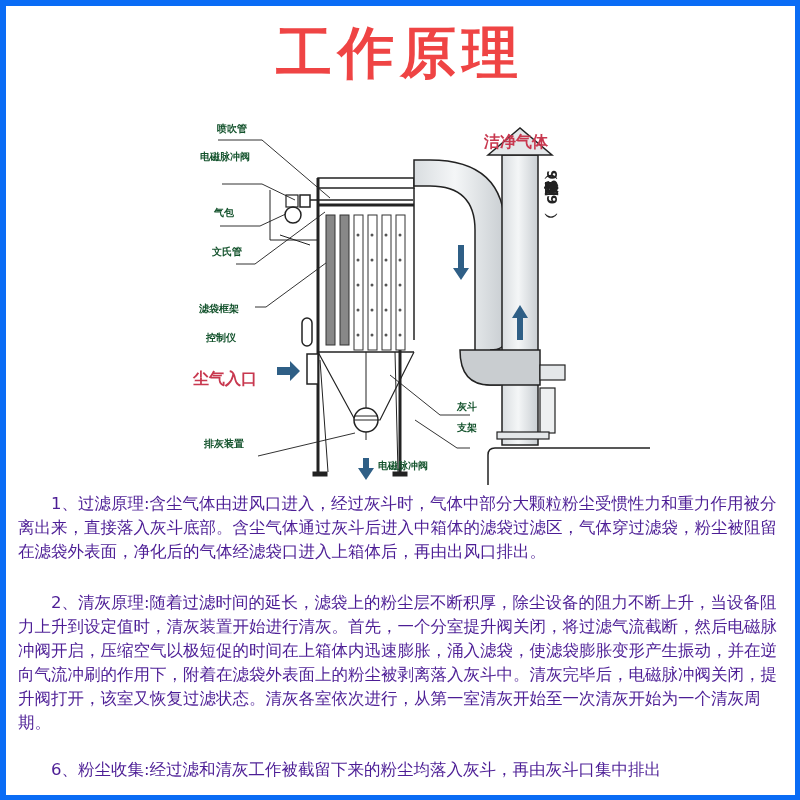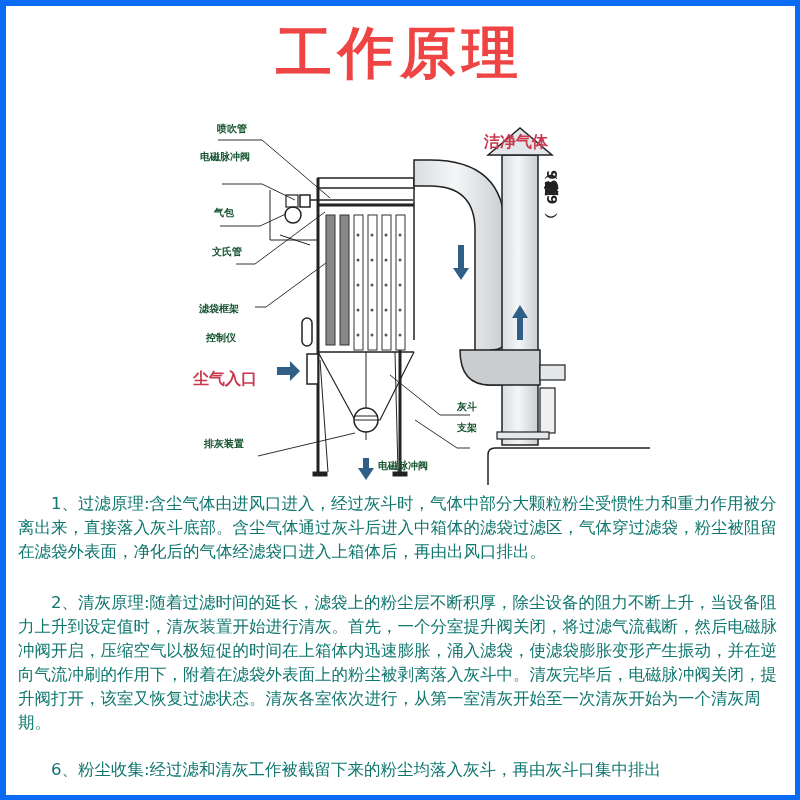--- a/index.html
+++ b/index.html
@@ -3,21 +3,21 @@
 <meta charset="utf-8">
 <style>
   html, body { margin: 0; padding: 0; }
   body { width: 800px; height: 800px; overflow: hidden; background: #fff; position: relative; font-family: "DejaVu Sans", sans-serif; }
   .frame { position: absolute; left: 0; top: 0; width: 800px; height: 800px; box-sizing: border-box; border-left: 6px solid #0a6cf5; border-top: 6px solid #0a6cf5; border-right: 5px solid #0a6cf5; border-bottom: 5px solid #0a6cf5; pointer-events: none; }
   .title { position: absolute; left: 0; width: 800px; top: 18px; text-align: center; font-size: 56px; font-weight: bold; color: #ef4444; letter-spacing: 6px; line-height: 70px; }
   .diagram { position: absolute; left: 0; top: 95px; width: 800px; height: 390px; }
   .lbl { position: absolute; font-size: 10px; font-weight: bold; color: #14532d; white-space: nowrap; }
   .lbl-red { color: #c8384f; font-size: 16px; }
   .vert { position: absolute; font-size: 14px; font-weight: bold; color: #222; writing-mode: vertical-rl; line-height: 16px; }
-  .text { position: absolute; left: 18px; width: 770px; font-size: 16.5px; line-height: 24px; color: #0f766e; }
+  .text { position: absolute; left: 18px; width: 770px; font-size: 16.5px; line-height: 24px; color: #4c1d95; }
   .text p { margin: 0; text-indent: 2em; }
 </style>
 </head>
 <body>
 
 <div class="frame"></div>
 
 <div class="title">工作原理</div>
 
 <div class="diagram">

